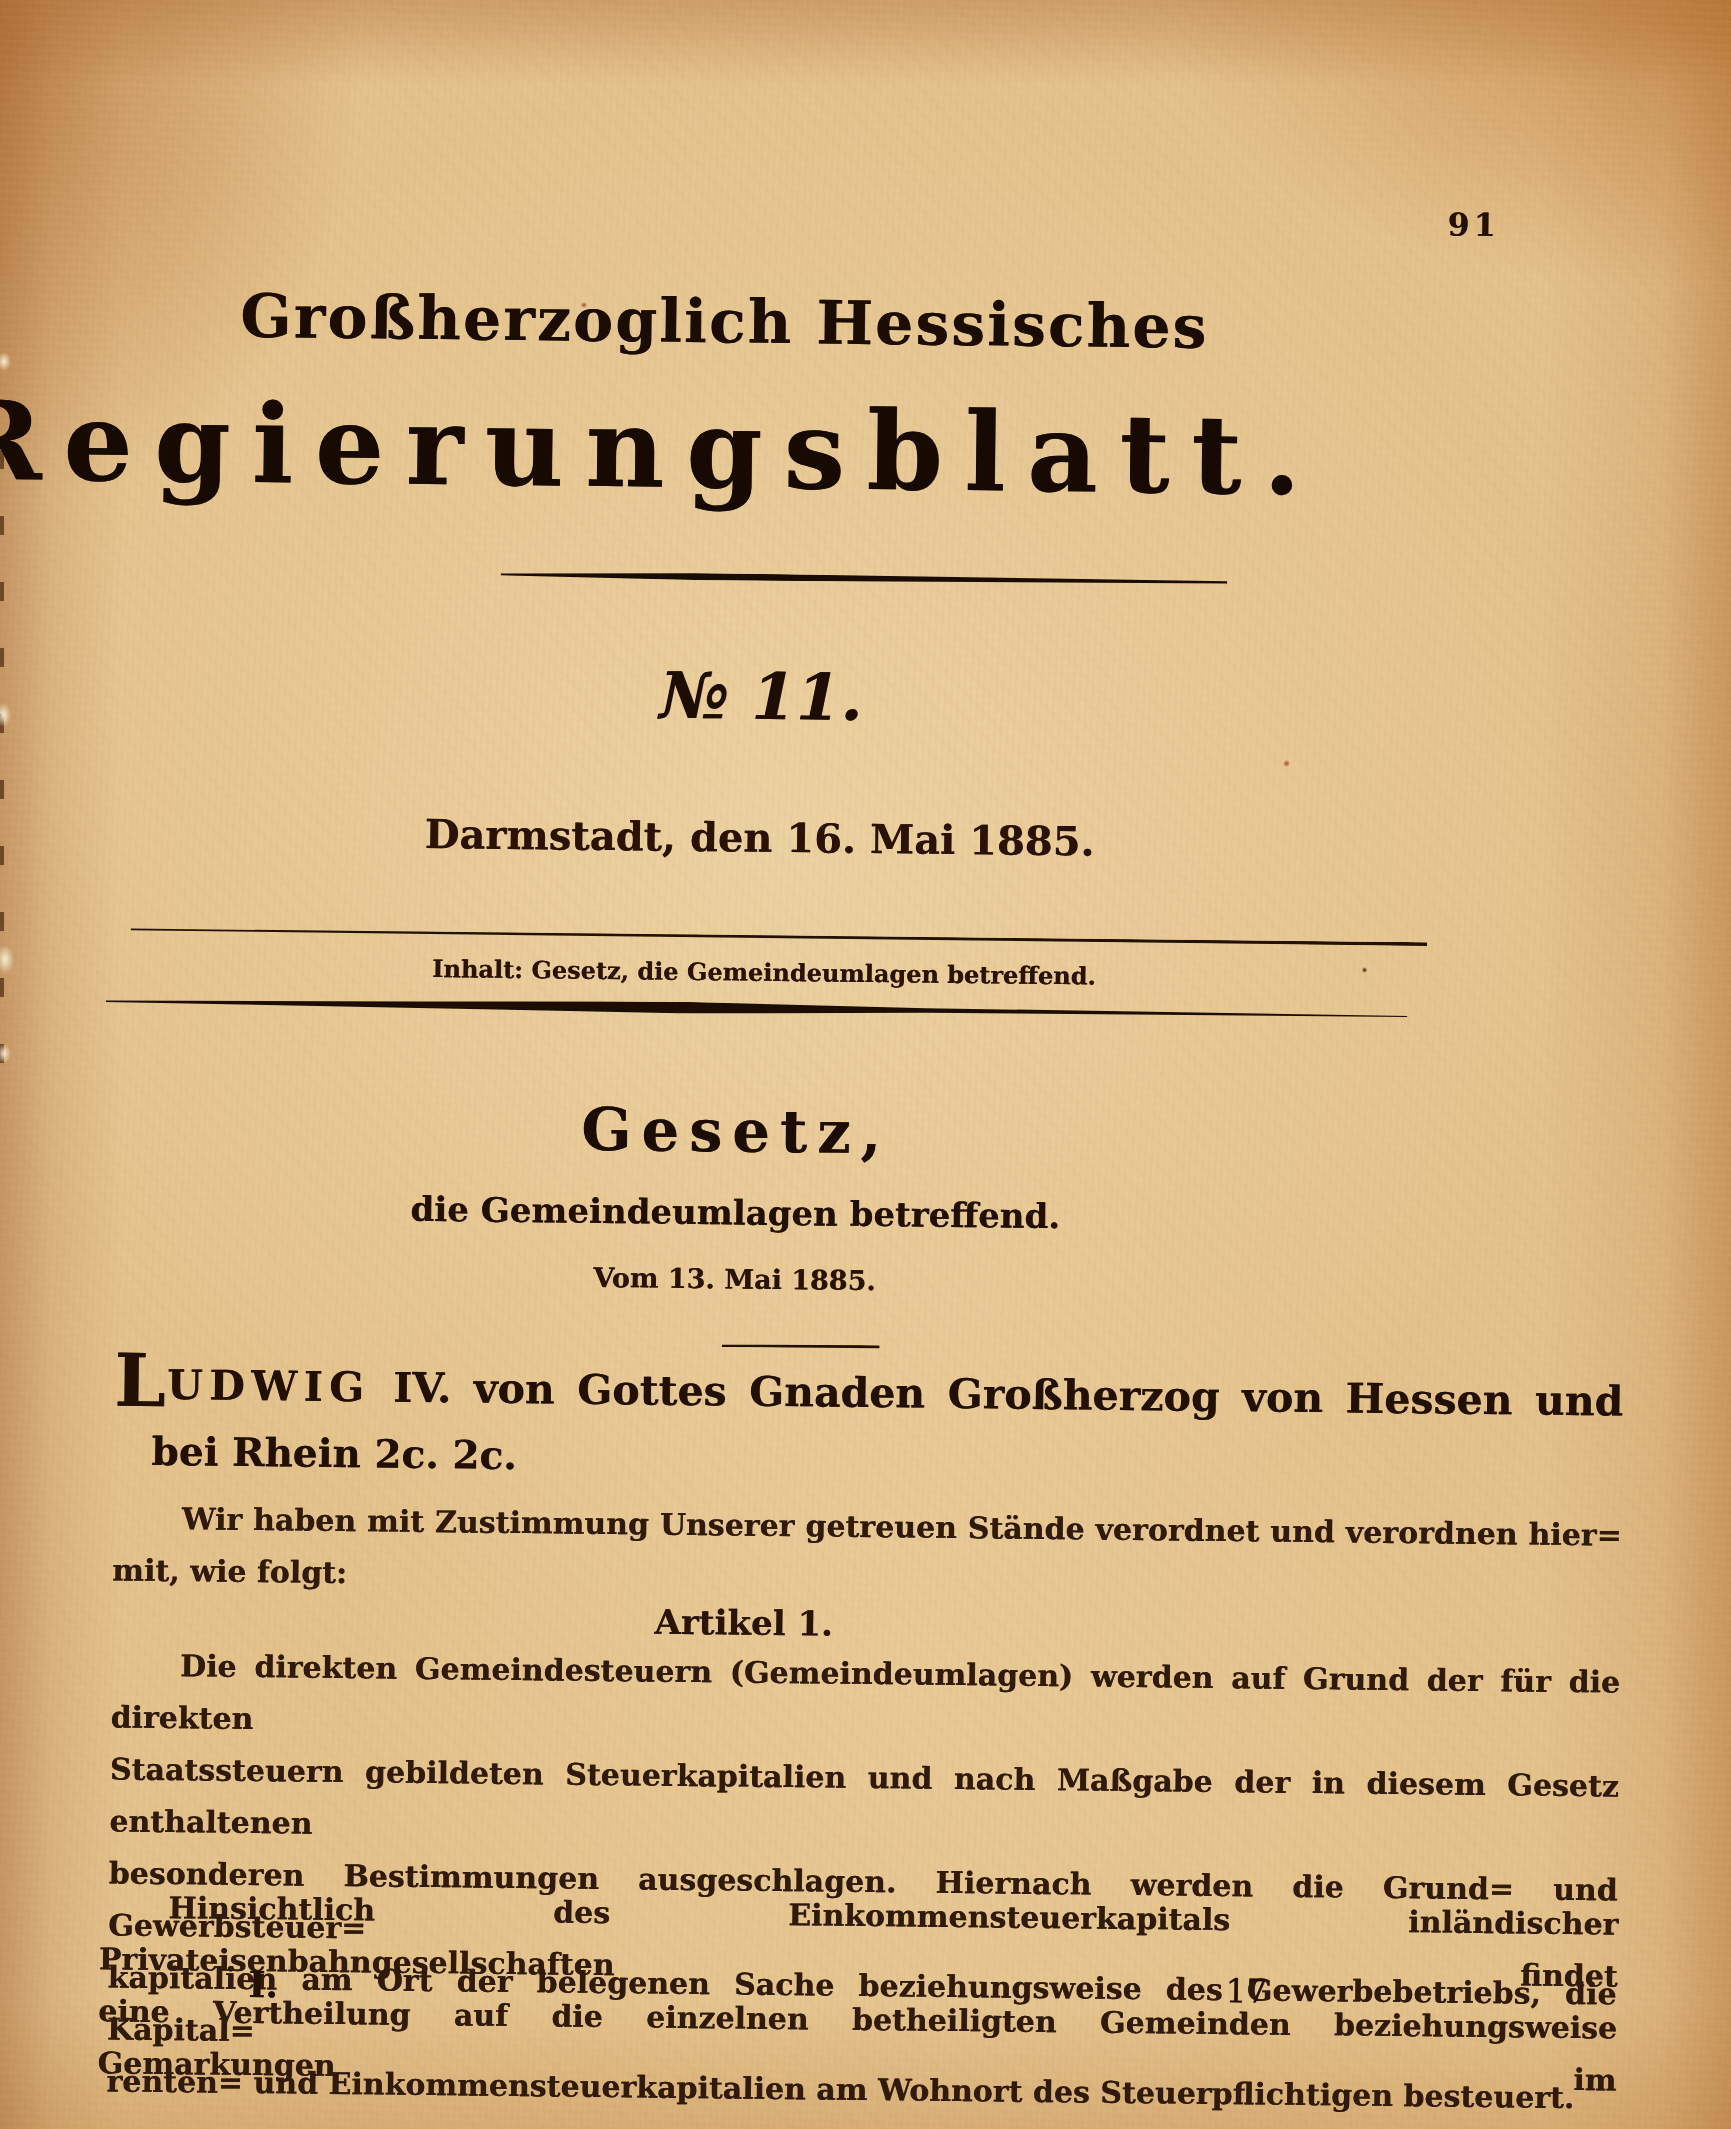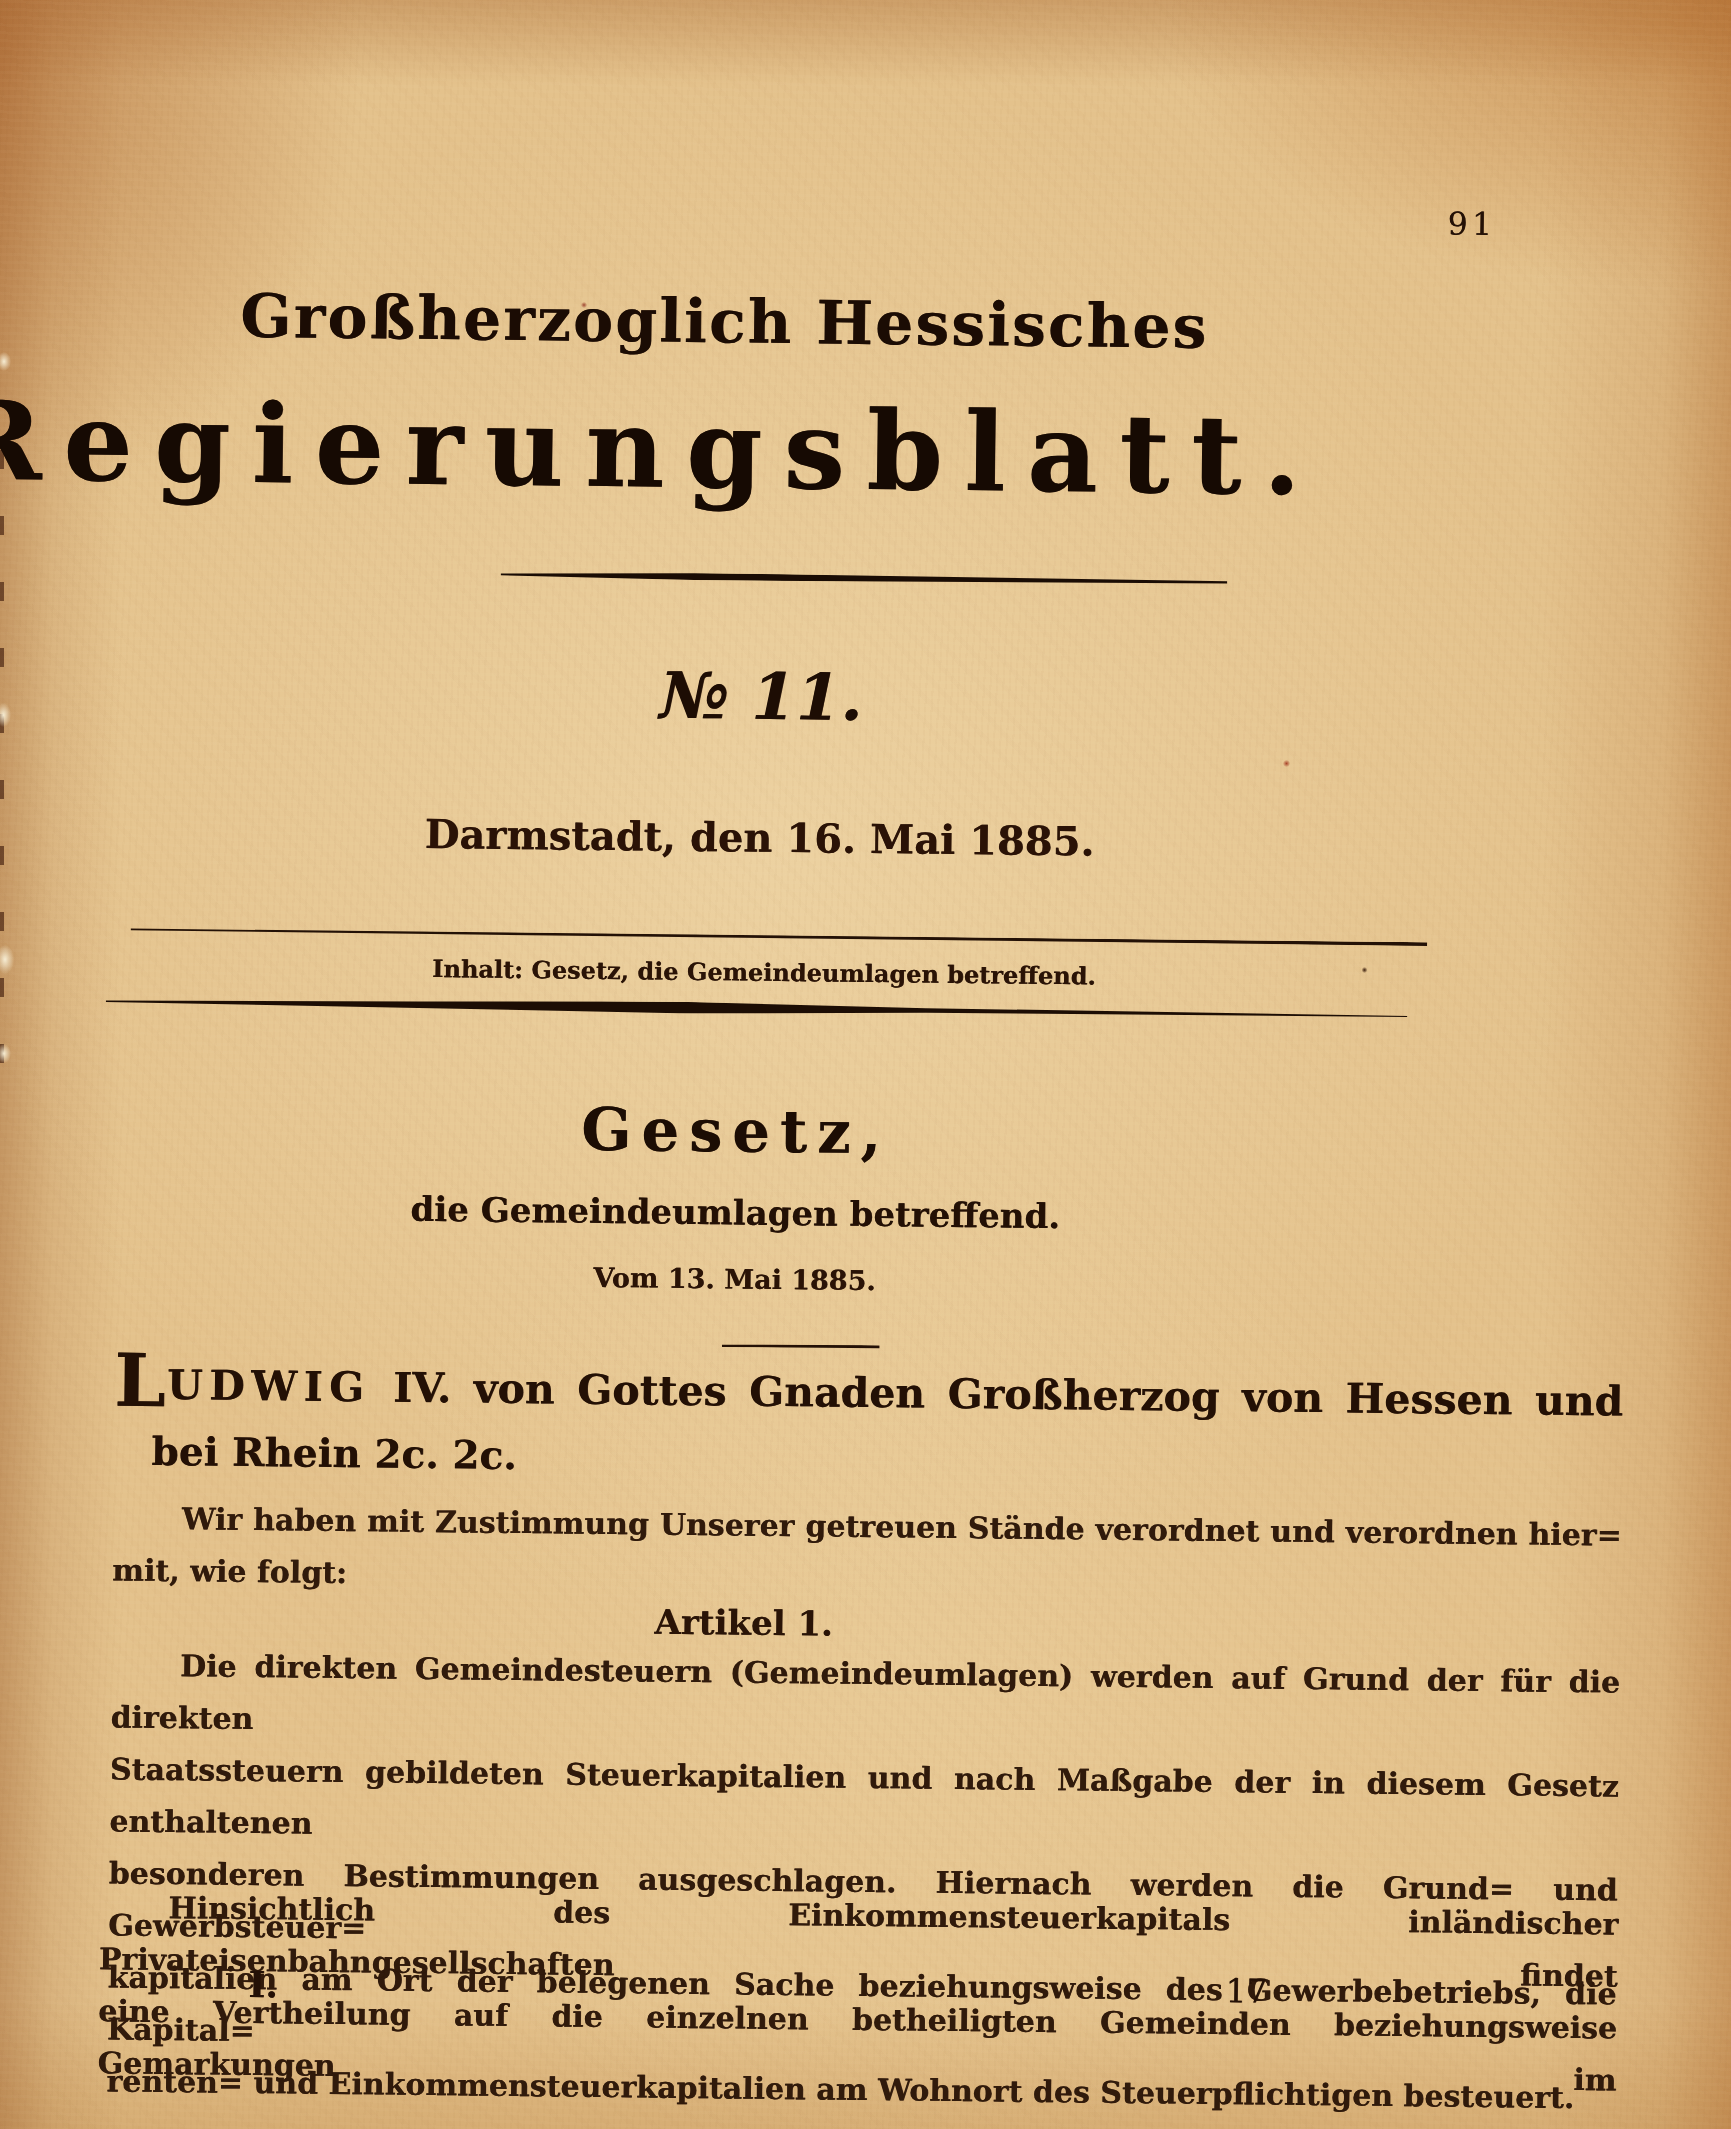--- a/index.html
+++ b/index.html
@@ -23,21 +23,21 @@
       repeating-linear-gradient(93deg, rgba(124,72,30,.045) 0 2.1px, rgba(0,0,0,0) 2.1px 6.4px),
       repeating-linear-gradient(2deg, rgba(255,241,210,.05) 0 2.9px, rgba(0,0,0,0) 2.9px 7.9px),
       repeating-linear-gradient(47deg, rgba(140,85,40,.03) 0 5px, rgba(0,0,0,0) 5px 16.5px);
   }
   .scan { position:absolute; inset:0; transform:rotate(0.65deg); transform-origin:866px 1060px; color:#2d1608; }
   .scan > div { position:absolute; }
 
   .txt { text-shadow:0.4px 0 0 rgba(43,21,9,.85); }
   .center { left:0; width:1732px; text-align:center; }
 
-  .pagenum   { left:1438px; top:199px; font-size:31.5px; font-weight:normal; letter-spacing:4.3px; color:#241106; }
+  .pagenum   { left:1438px; top:199px; font-size:31.5px; font-weight:bold; letter-spacing:4.3px; color:#241106; }
   .pretitle  { top:288px; margin-left:-150px; font-size:60px; font-weight:bold; letter-spacing:2.1px; color:#1b0c04; }
   .title     { top:387px; margin-left:-236px; font-size:109px; font-weight:bold; letter-spacing:21.5px; color:#160a03; }
   .title-rule{ left:495px; top:575px; width:727px; height:7.2px; background:#1a0c04;
                clip-path:polygon(0 38%, 28% 0, 100% 32%, 100% 60%, 28% 100%, 0 62%); }
   .issue     { top:660px; margin-left:-109px; font-size:64px; font-weight:bold; font-style:italic; color:#1d0d04; }
   .dateline  { top:815px; margin-left:-109px; font-size:40px; font-weight:bold; color:#2a1206; }
 
   .rule-thin { left:129px; top:936px; width:1297px; height:3.6px; background:#231106;
                clip-path:polygon(0 25%, 100% 0, 100% 100%, 0 75%); }
   .contents  { top:959px; margin-left:-103px; font-size:24px; font-weight:bold; color:#2a1306; }

